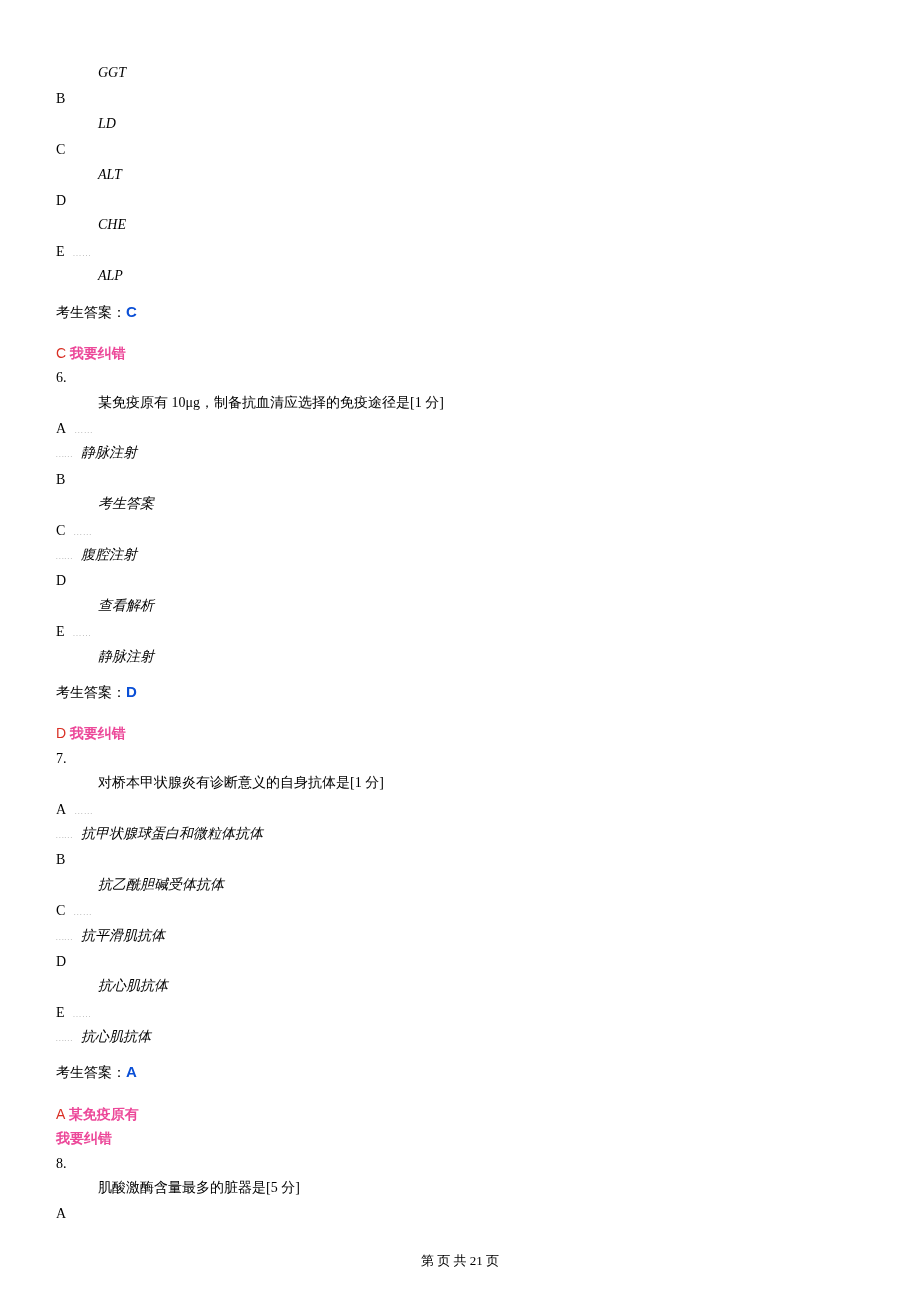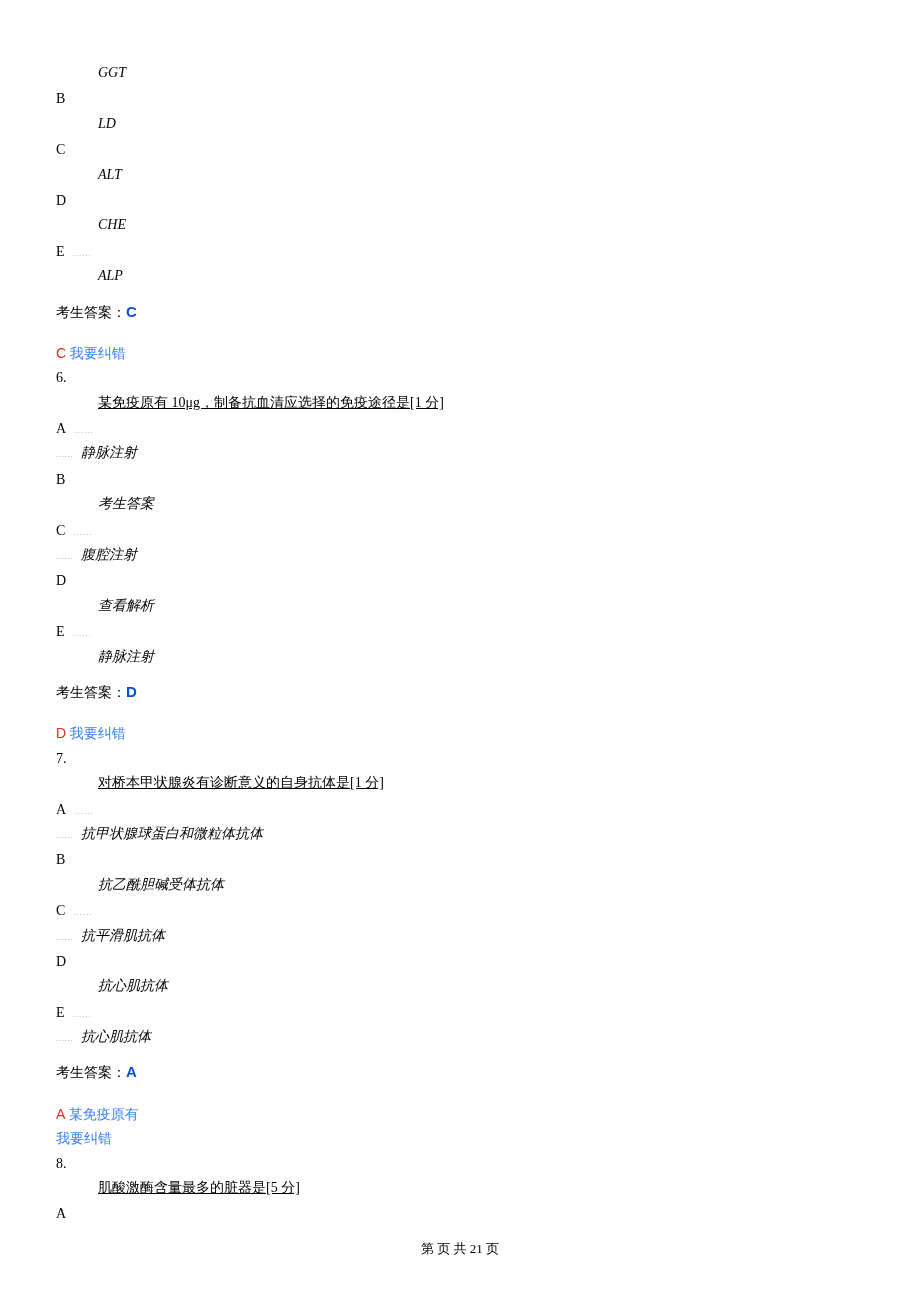--- a/index.html
+++ b/index.html
@@ -31,34 +31,34 @@
       color: #0a4fd6;
       font-size: 15px;
     }
     .correct-red {
       font-family: Arial, sans-serif;
       color: #d93025;
       font-size: 14px;
       margin-top: 18px;
     }
     .gray-link {
-      color: #3b82f6;
+      color: #ec4899;
       font-family: "SimSun", "宋体", serif;
+      font-weight: bold;
     }
     .question-num {
       margin-top: 2px;
     }
     .question-text {
       margin-left: 42px;
       margin-top: 2px;
-      text-decoration: underline;
     }
     .footer {
       position: absolute;
-      bottom: 42px;
+      bottom: 30px;
       left: 0;
       width: 920px;
       text-align: center;
       font-size: 13px;
     }
     .inline-dots {
       display: inline;
       color: #aaa;
       font-size: 9px;
       margin-left: 8px;

